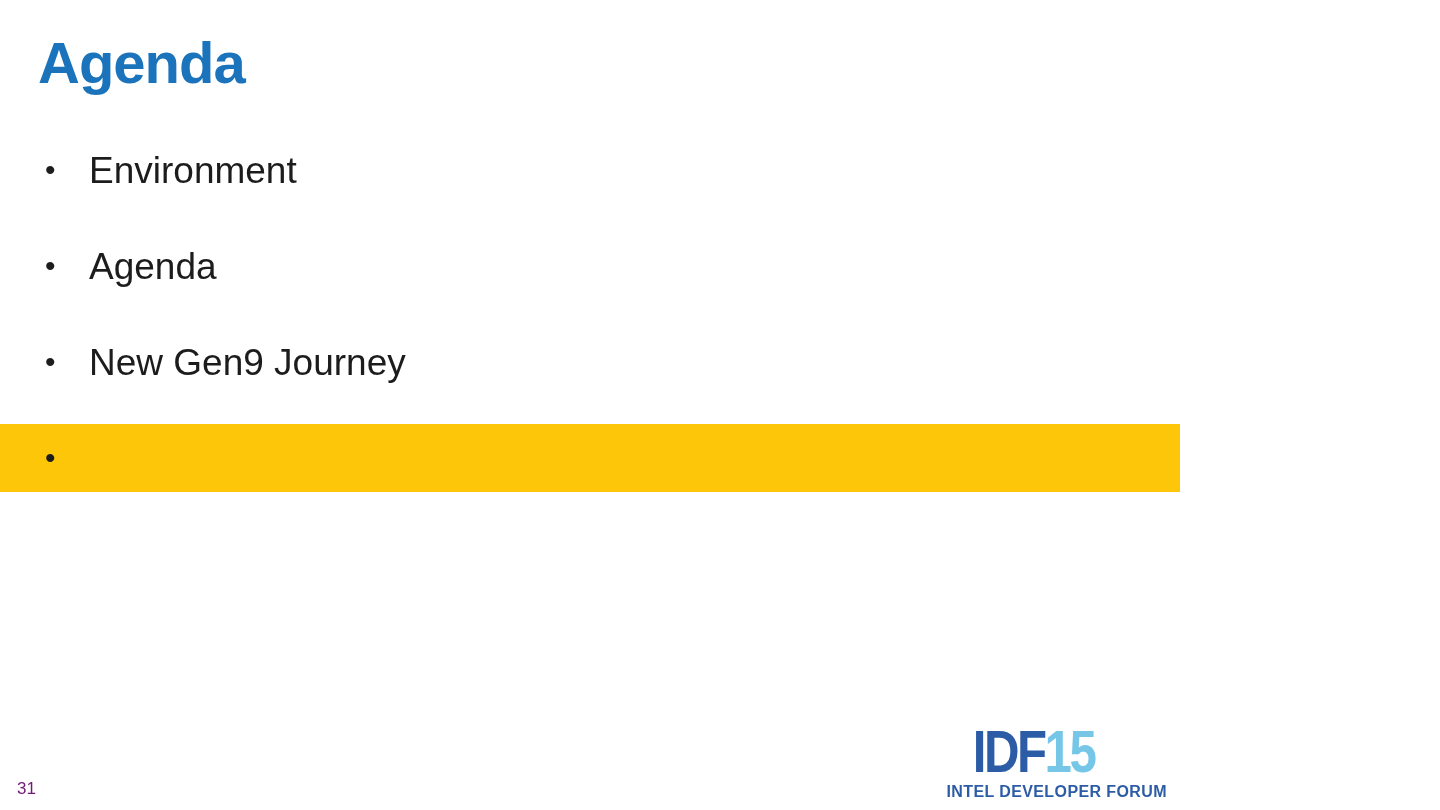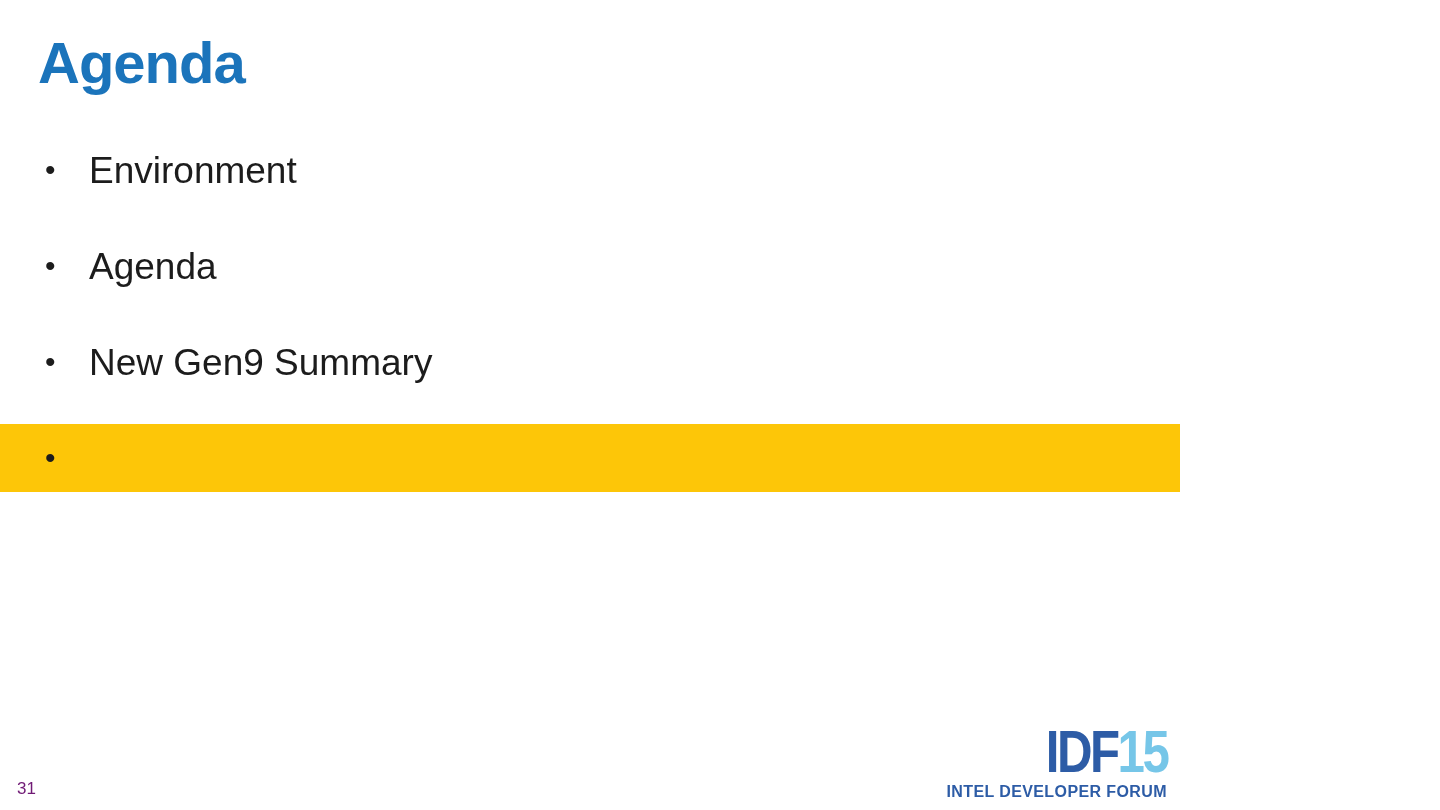--- a/index.html
+++ b/index.html
@@ -62,21 +62,21 @@
     bottom: 13px;
     font-size: 17px;
     color: #701a75;
     line-height: 1;
   }
 
   .logo {
     position: absolute;
     right: 13px;
     bottom: 9px;
-    text-align: right;
+    text-align: left;
   }
   .logo-main {
     display: inline-block;
     font-weight: 800;
     font-size: 60px;
     line-height: 0.88;
     letter-spacing: -3px;
     transform: scaleX(0.82);
     transform-origin: 100% 50%;
     white-space: nowrap;
@@ -106,21 +106,21 @@
       <span class="label">Environment</span>
     </div>
 
     <div class="bullet-row row-2">
       <span class="dot">•</span>
       <span class="label">Agenda</span>
     </div>
 
     <div class="bullet-row row-3">
       <span class="dot">•</span>
-      <span class="label">New Gen9 Summary</span>
+      <span class="label">New Gen9 Journey</span>
     </div>
 
     <div class="bullet-row row-4 highlight">
       <span class="dot">•</span>
     </div>
 
   </div>
 
   <div class="page-number">31</div>
 

